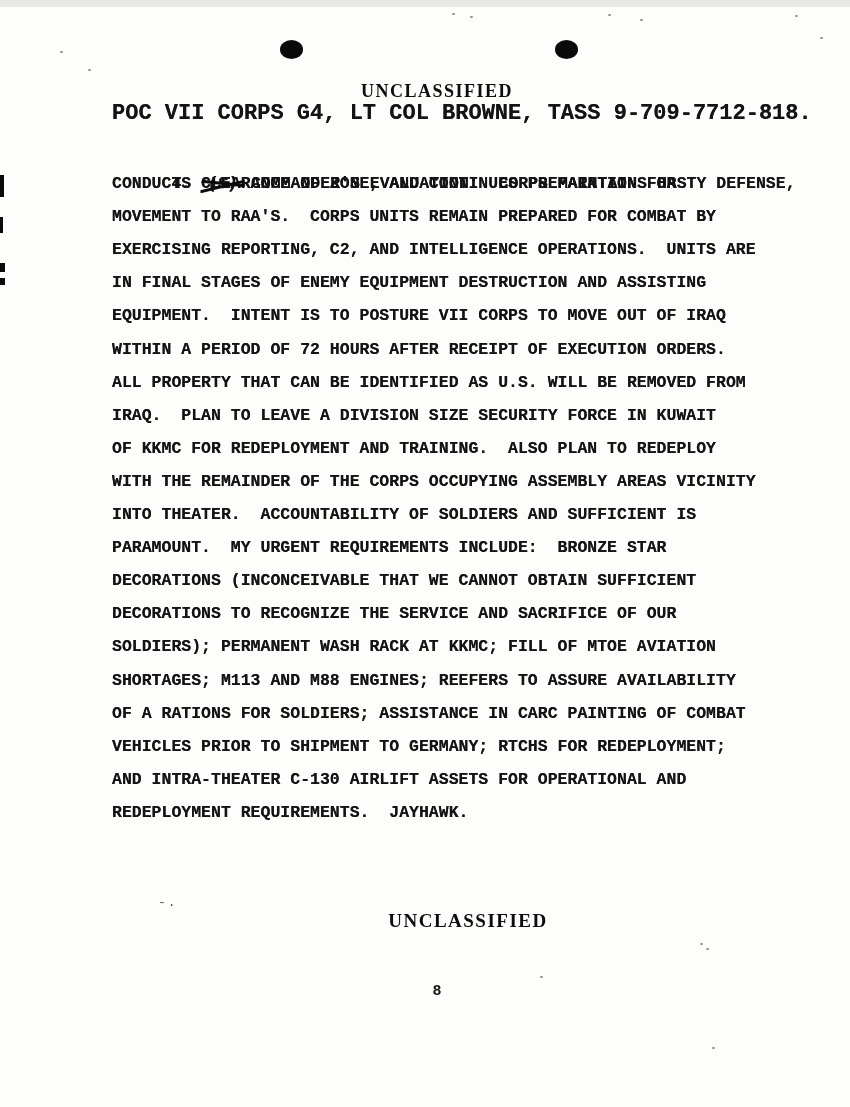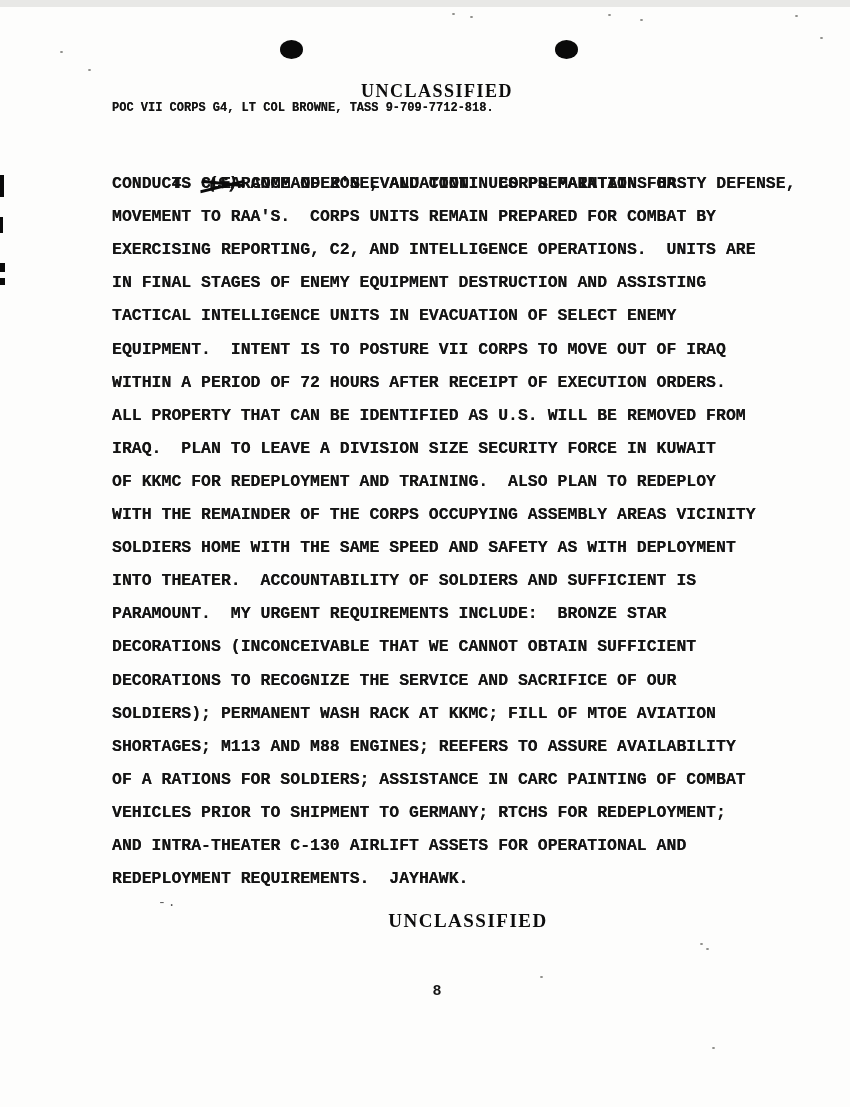--- a/index.html
+++ b/index.html
@@ -43,21 +43,21 @@
     color: #0d0d0d;
   }
   .banner.top    { top: 74px;  transform: translateX(12px); }
   .banner.bottom { top: 903px; transform: translateX(43px); font-size: 19px; }
 
   
   .poc-line {
     position: absolute;
     left: 112px;
     top: 94px;
-    font-size: 12px;
+    font-size: 22px;
     font-weight: 700;
     white-space: pre;
     text-shadow: 0 0 0.6px rgba(10,10,10,0.75);
   }
   .body-block {
     position: absolute;
     left: 112px;
     top: 127px;
     width: 680px;
   }
@@ -156,28 +156,26 @@
   <div class="poc-line">POC VII CORPS G4, LT COL BROWNE, TASS 9-709-7712-818.</div>
 
   <div class="body-block">
     <div class="line first-line">
       <span>4.</span><span class="gap-sm"></span><span class="struck">(S)</span><span class="gap-md"></span><span>COMMANDER'S EVALUATION:  CORPS MAINTAINS HASTY DEFENSE,</span>
     </div>
     <div class="line">CONDUCTS CLEARANCE OF ZONE, AND CONTINUES PREPARATION FOR</div>
     <div class="line">MOVEMENT TO RAA'S.  CORPS UNITS REMAIN PREPARED FOR COMBAT BY</div>
     <div class="line">EXERCISING REPORTING, C2, AND INTELLIGENCE OPERATIONS.  UNITS ARE</div>
     <div class="line">IN FINAL STAGES OF ENEMY EQUIPMENT DESTRUCTION AND ASSISTING</div>
-    <div class="line">TACTICAL INTELLIGENCE UNITS IN EVACUATION OF SELECT ENEMY</div>
     <div class="line">EQUIPMENT.  INTENT IS TO POSTURE VII CORPS TO MOVE OUT OF IRAQ</div>
     <div class="line">WITHIN A PERIOD OF 72 HOURS AFTER RECEIPT OF EXECUTION ORDERS.</div>
     <div class="line">ALL PROPERTY THAT CAN BE IDENTIFIED AS U.S. WILL BE REMOVED FROM</div>
     <div class="line">IRAQ.  PLAN TO LEAVE A DIVISION SIZE SECURITY FORCE IN KUWAIT</div>
     <div class="line">OF KKMC FOR REDEPLOYMENT AND TRAINING.  ALSO PLAN TO REDEPLOY</div>
     <div class="line">WITH THE REMAINDER OF THE CORPS OCCUPYING ASSEMBLY AREAS VICINITY</div>
-    <div class="line">SOLDIERS HOME WITH THE SAME SPEED AND SAFETY AS WITH DEPLOYMENT</div>
     <div class="line">INTO THEATER.  ACCOUNTABILITY OF SOLDIERS AND SUFFICIENT IS</div>
     <div class="line">PARAMOUNT.  MY URGENT REQUIREMENTS INCLUDE:  BRONZE STAR</div>
     <div class="line">DECORATIONS (INCONCEIVABLE THAT WE CANNOT OBTAIN SUFFICIENT</div>
     <div class="line">DECORATIONS TO RECOGNIZE THE SERVICE AND SACRIFICE OF OUR</div>
     <div class="line">SOLDIERS); PERMANENT WASH RACK AT KKMC; FILL OF MTOE AVIATION</div>
     <div class="line">SHORTAGES; M113 AND M88 ENGINES; REEFERS TO ASSURE AVAILABILITY</div>
     <div class="line">OF A RATIONS FOR SOLDIERS; ASSISTANCE IN CARC PAINTING OF COMBAT</div>
     <div class="line">VEHICLES PRIOR TO SHIPMENT TO GERMANY; RTCHS FOR REDEPLOYMENT;</div>
     <div class="line">AND INTRA-THEATER C-130 AIRLIFT ASSETS FOR OPERATIONAL AND</div>
     <div class="line">REDEPLOYMENT REQUIREMENTS.  JAYHAWK.</div>

